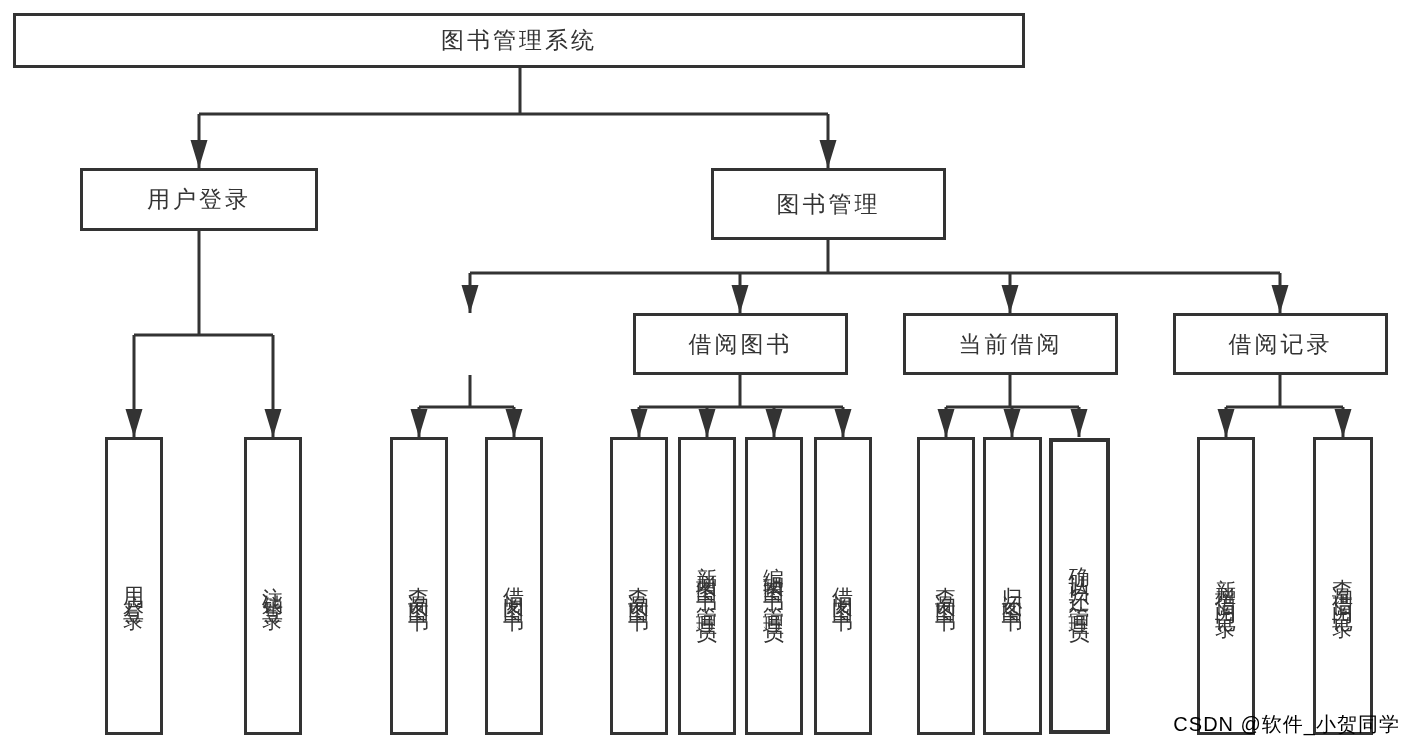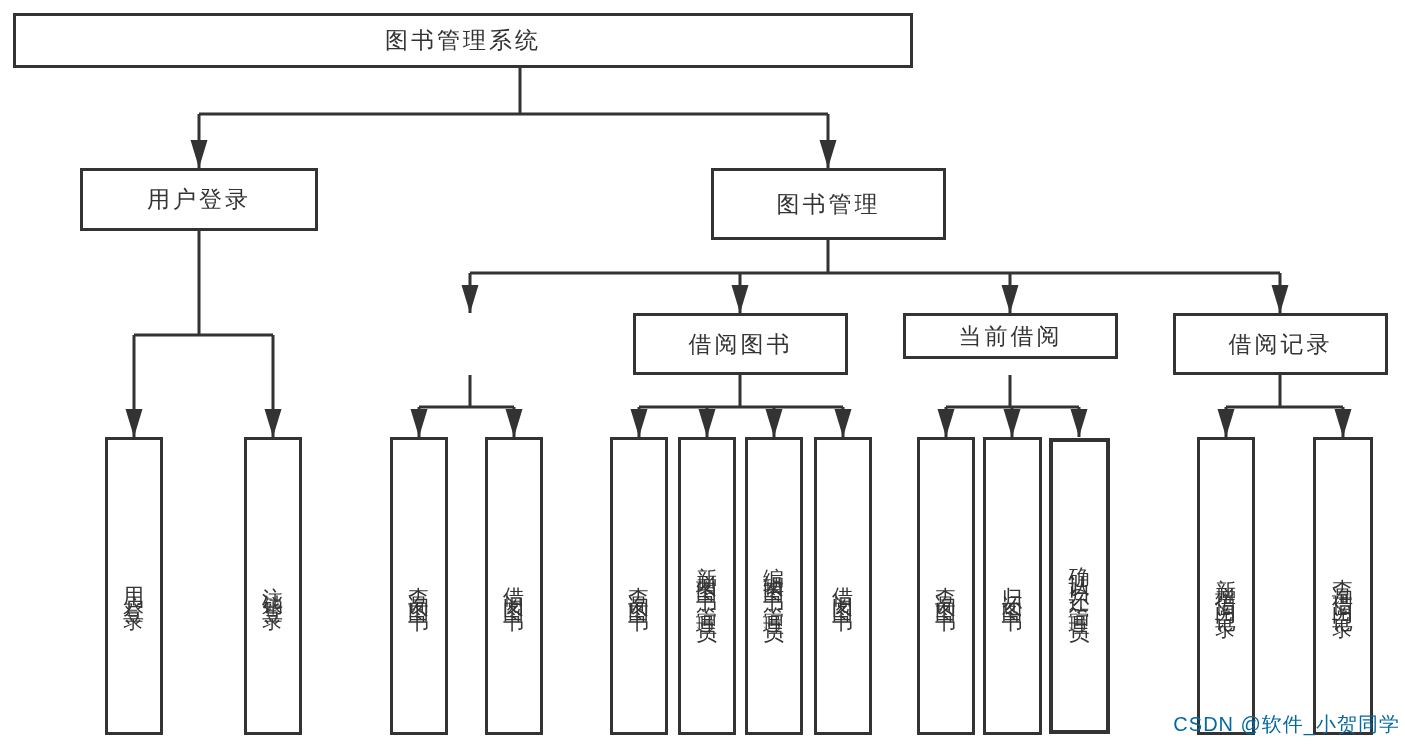--- a/index.html
+++ b/index.html
@@ -35,28 +35,28 @@
   .vbox {
     writing-mode: vertical-lr;
     text-orientation: mixed;
     font-size: 21px;
     letter-spacing: 8px;
     line-height: 1;
   }
   .thick { border-width: 4px; }
 
   
-  .n-root  { left: 13px;   top: 13px;  width: 900px; height: 55px; }
+  .n-root  { left: 13px;   top: 13px;  width: 1012px; height: 55px; }
   
   .n-login { left: 80px;   top: 168px; width: 238px;  height: 63px; }
   .n-mgmt  { left: 711px;  top: 168px; width: 235px;  height: 72px; }
   
   .n-m0 { left: 363px;  top: 313px; width: 215px; height: 62px; }
   .n-m1 { left: 633px;  top: 313px; width: 215px; height: 62px; }
-  .n-m2 { left: 903px;  top: 313px; width: 215px; height: 46px; text-align: center; }
+  .n-m2 { left: 903px;  top: 313px; width: 215px; height: 62px; text-align: center; }
   .n-m3 { left: 1173px; top: 313px; width: 215px; height: 62px; }
   
   .leaf { top: 437px; height: 298px; width: 58px; }
   .n-a0 { left: 105px; }
   .n-a1 { left: 244px; }
   .n-b0 { left: 390px; }
   .n-b1 { left: 485px; }
   .n-c0 { left: 610px; }
   .n-c1 { left: 678px; }
   .n-c2 { left: 745px; }
@@ -66,21 +66,21 @@
   .n-d2 { left: 1049px; width: 61px; top: 438px; height: 296px; }
   .n-e0 { left: 1197px; }
   .n-e1 { left: 1313px; width: 60px; }
 
   #watermark {
     position: absolute;
     right: 5px;
     top: 711px;
     font-size: 20px;
     letter-spacing: 1px;
-    color: #0369a1;
+    color: #000000;
     z-index: 5;
     white-space: nowrap;
   }
 </style>
 </head>
 <body>
 
 <div id="canvas">
 
   <svg id="connectors" viewBox="0 0 1405 747" xmlns="http://www.w3.org/2000/svg">

